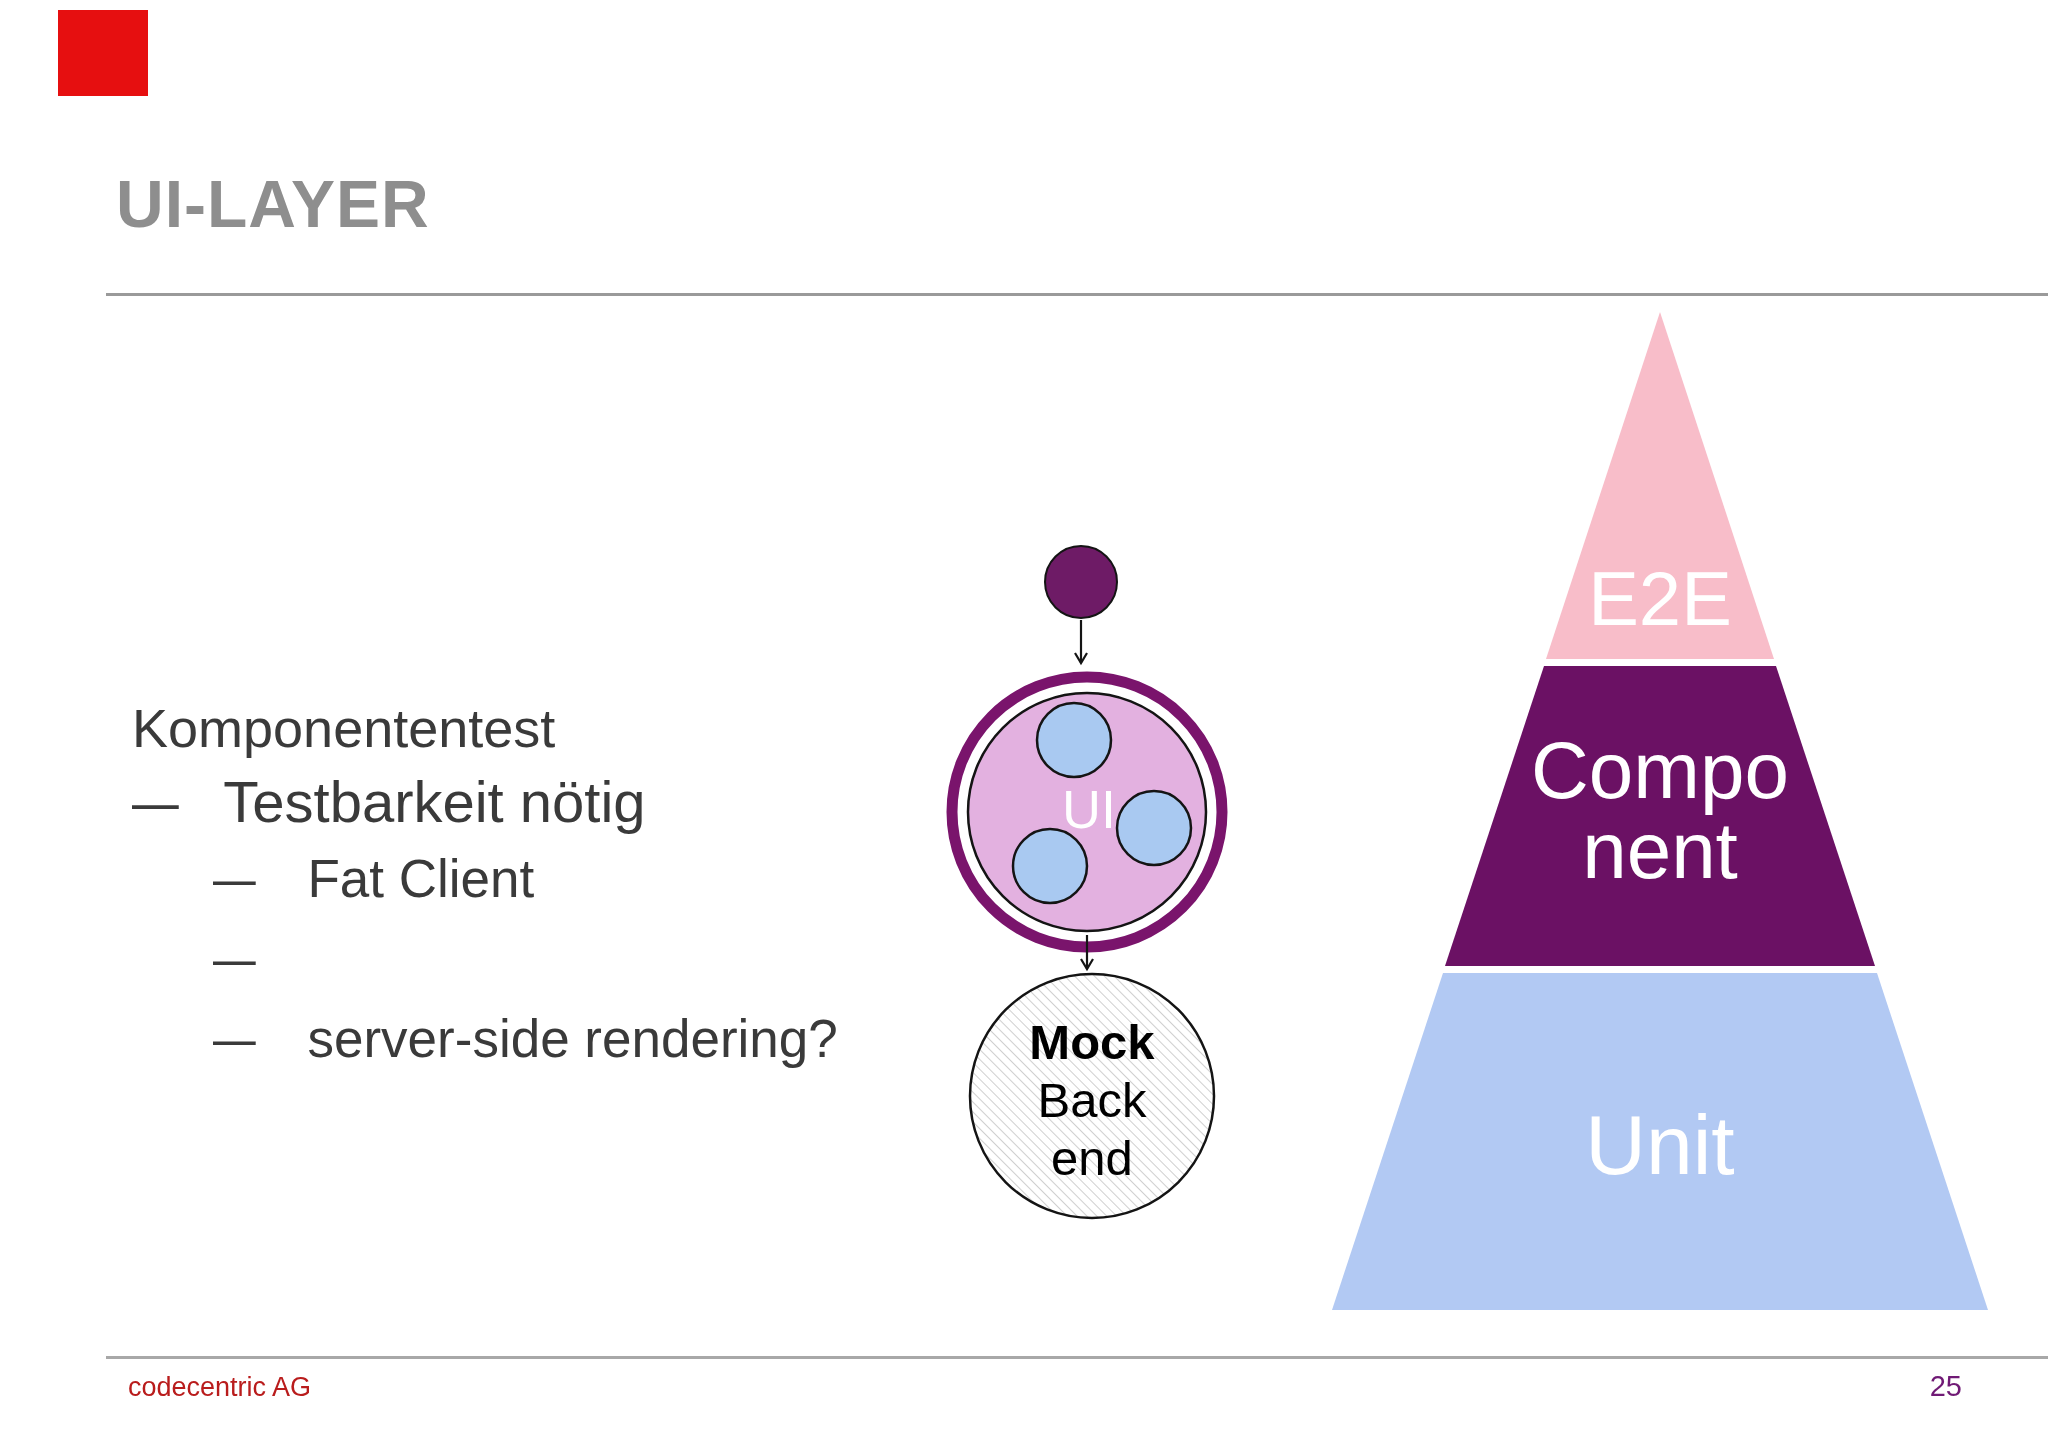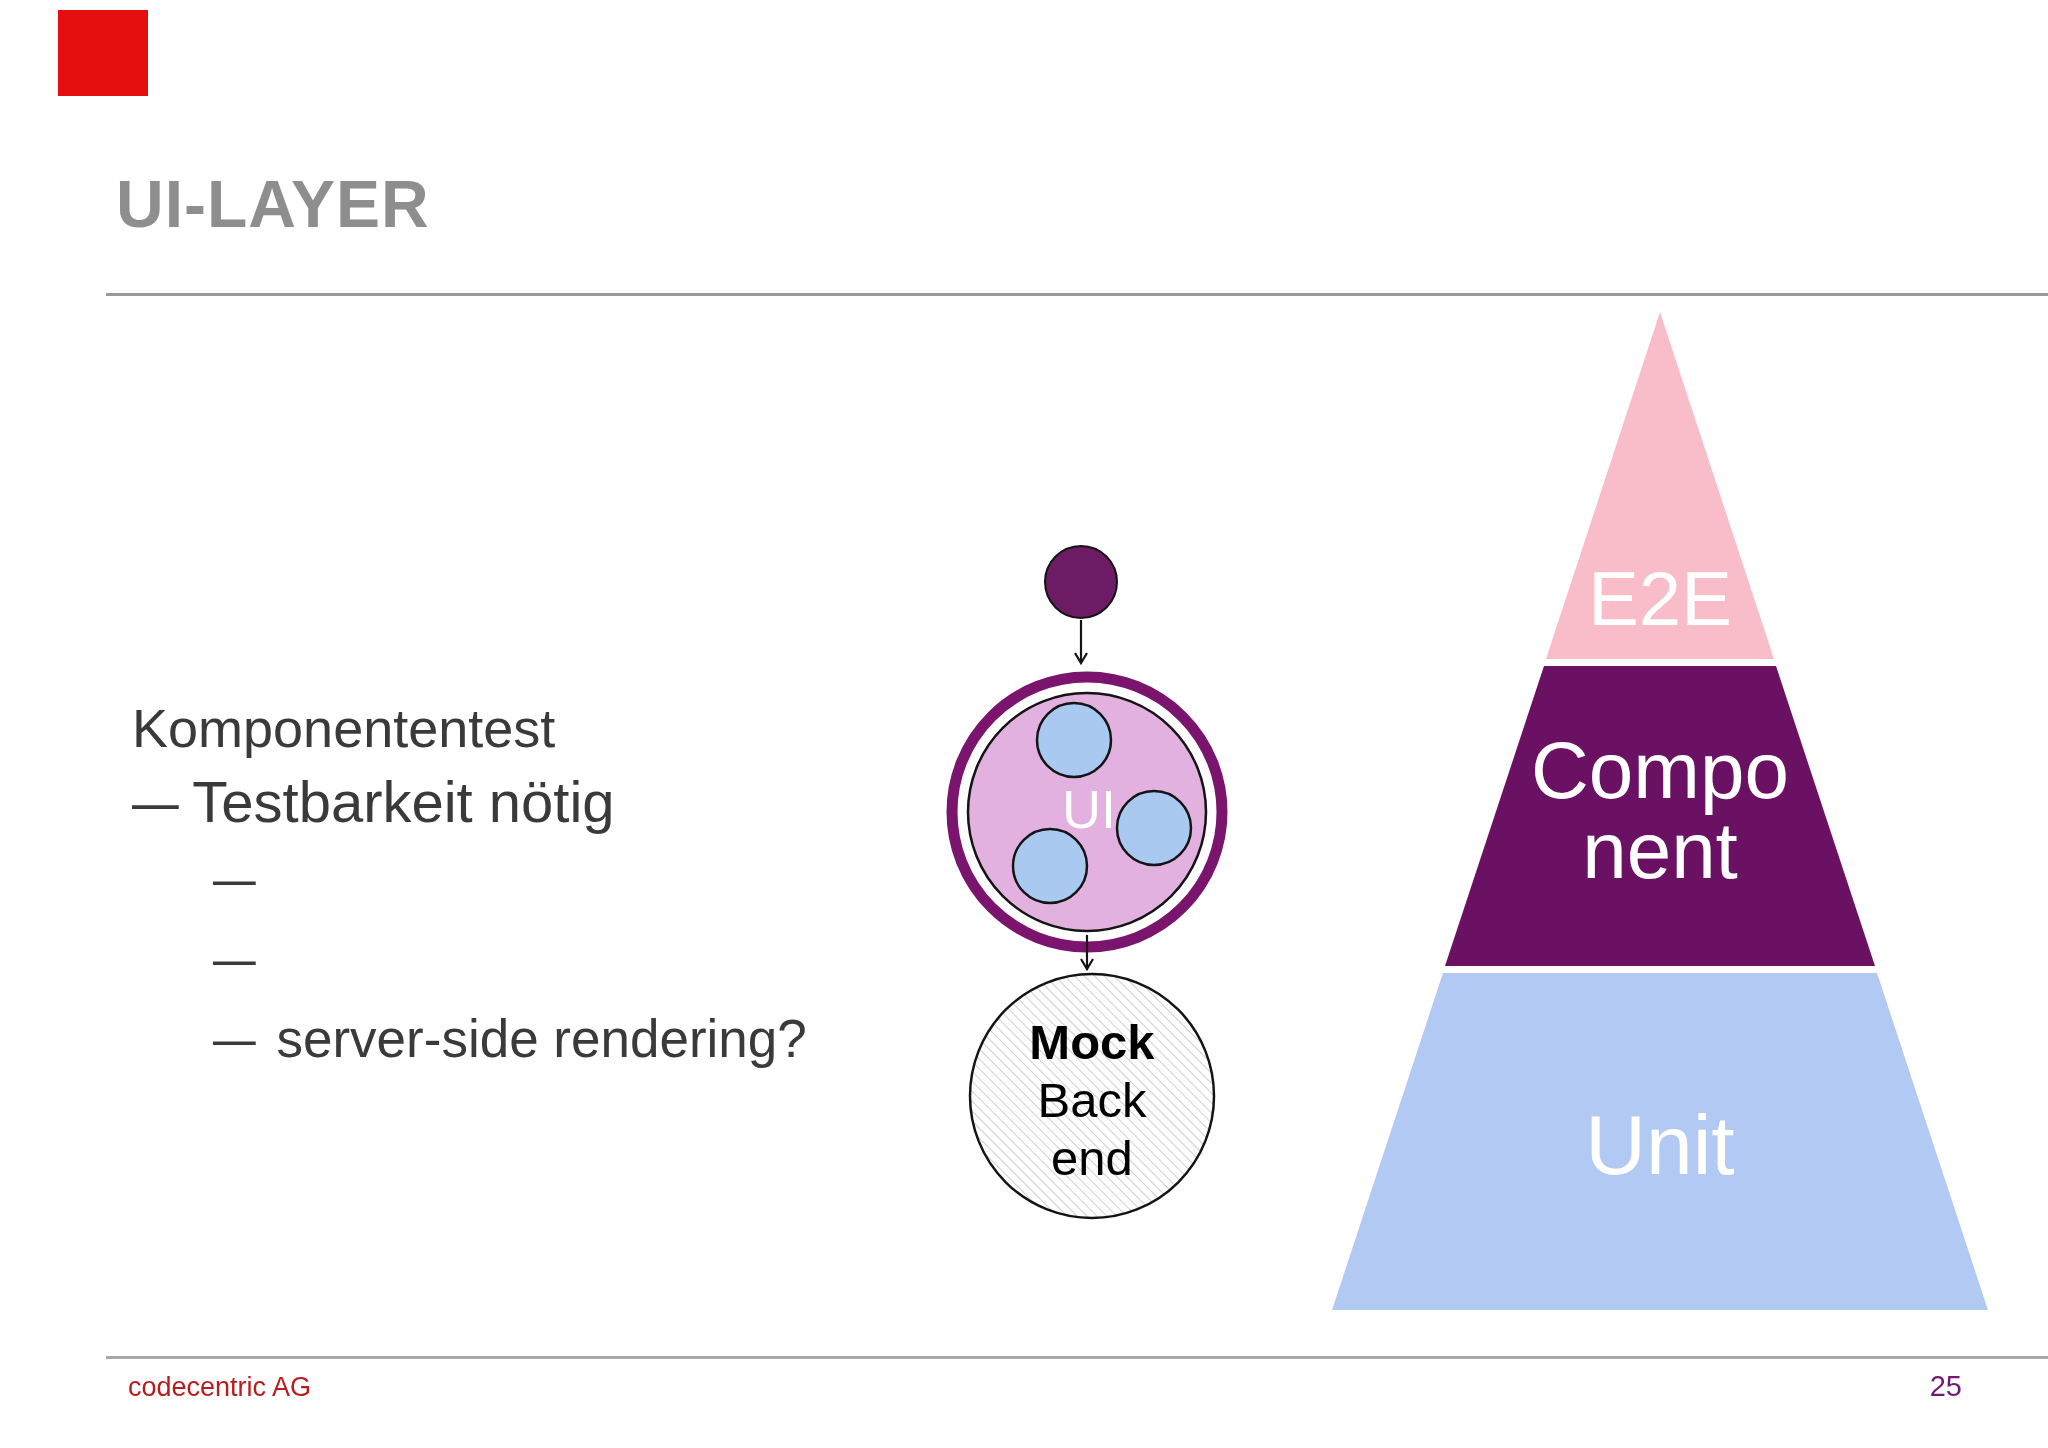--- a/index.html
+++ b/index.html
@@ -14,21 +14,21 @@
   }
   .title-rule{position:absolute;left:106px;top:293px;width:1942px;height:3px;background:#9a9a9a;}
   .content{position:absolute;left:132px;top:688px;color:#3a3a3a;}
   .content .row{display:flex;align-items:baseline;height:80px;}
   .content .heading{font-size:54px;line-height:80px;white-space:nowrap;}
   .content .lvl1{font-size:58px;}
   .content .lvl1 .dash{margin-right:28px;}
   .content .lvl2{font-size:53px;margin-left:81px;}
   .content .lvl2 .dash{margin-right:34px;}
   .content .dash{display:inline-block;transform:scaleX(1.45);transform-origin:left center;}
-  .content .lbl{white-space:nowrap;}
+  .content .lbl{white-space:nowrap;margin-left:31px;}
   .diagram-svg{position:absolute;left:900px;top:525px;}
   .pyramid-svg{position:absolute;left:1300px;top:300px;}
   svg text{font-family:"Liberation Sans",sans-serif;}
   .footer-rule{position:absolute;left:106px;top:1356px;width:1942px;height:3px;background:#a8a8a8;}
   .footer-company{position:absolute;left:128px;top:1372px;font-size:27px;color:#b91c1c;white-space:nowrap;}
   .footer-page{position:absolute;right:86px;top:1370px;font-size:29px;color:#701a75;}
 </style>
 </head>
 <body>
 
@@ -42,20 +42,21 @@
   <div class="content">
     <div class="row">
       <span class="heading">Komponententest</span>
     </div>
     <div class="row lvl1">
       <span class="dash">–</span>
       <span class="lbl">Testbarkeit nötig</span>
     </div>
     <div class="row lvl2">
       <span class="dash">–</span>
+      <span class="lbl">Fat Client</span>
     </div>
     <div class="row lvl2">
       <span class="dash">–</span>
     </div>
     <div class="row lvl2">
       <span class="dash">–</span>
       <span class="lbl">server-side rendering?</span>
     </div>
   </div>
 

